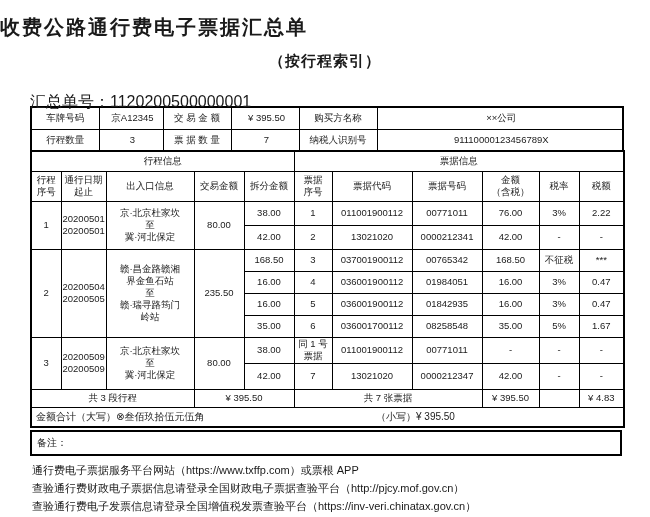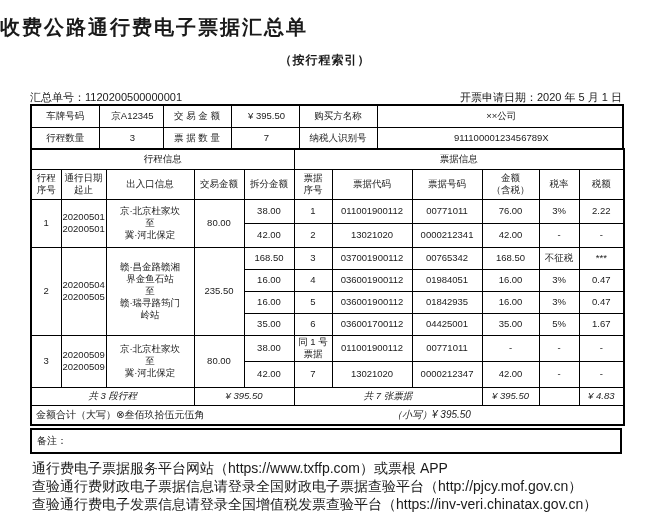--- a/index.html
+++ b/index.html
@@ -1,46 +1,45 @@
 <!DOCTYPE html>
 <html><head>
 <meta charset="utf-8">
 <style>
   * { box-sizing: border-box; }
   body { margin: 0; background: #e8e8e8; font-family: "Liberation Sans", "DejaVu Sans", sans-serif; color: #1a1a1a; }
   .page { width: 650px; height: 517px; background: #ffffff; position: relative; overflow: hidden; }
   .title { text-align: left; font-weight: bold; font-size: 20px; line-height: 24px; padding-top: 15px; letter-spacing: 2px; }
-  .subtitle { text-align: center; font-weight: bold; font-size: 12px; margin-top: 13px; letter-spacing: 1px; }
-  .meta { display: flex; justify-content: space-between; width: 592px; margin: 21px 0 0 30px; font-size: 11px; height: 14px; gap: 48px; }
+  .subtitle { text-align: center; font-weight: bold; font-size: 15px; margin-top: 13px; letter-spacing: 1px; }
+  .meta { display: flex; justify-content: space-between; width: 592px; margin: 21px 0 0 30px; font-size: 16px; height: 14px; gap: 48px; }
   .meta .right { text-align: right; }
   table { border-collapse: collapse; table-layout: fixed; width: 592px; margin-left: 30px; padding-left: 12px; }
   .tbl { border: 2px solid #000; }
   .tbl-detail { margin-top: -2px; }
   td, th { border: 1px solid #000; padding: 0 1px; text-align: center; font-size: 9.5px; font-weight: normal; overflow: hidden; line-height: 1.25; }
   .left { text-align: center; padding-left: 4px; }
   .prelined { white-space: pre-line; }
   .h22 { height: 22px; } .h20 { height: 20px; } .h30 { height: 30px; }
-  .h24 { height: 24px; } .h26 { height: 26px; } .h18 { height: 18px; font-style: italic; }
+  .h24 { height: 24px; } .h26 { height: 26px; } .h18 { height: 18px; }
   .sumcell { padding: 0; }
   .sumflex { display: flex; align-items: flex-start; height: 100%; font-size: 10px; padding-left: 4px; position: relative; }
-  .sum-small { position: absolute; left: 360px; font-style: italic; }
+  .sum-small { position: absolute; left: 344px; }
   .remark { width: 592px; margin: 2px 0 0 30px; border: 2px solid #000; height: 26px; font-size: 10px; padding: 4px 5px; text-align: left; }
-  .footer { margin: 5px 0 0 32px; font-size: 14px; line-height: 18px; }
+  .footer { margin: 5px 0 0 32px; font-size: 11px; line-height: 18px; }
 </style>
 </head>
 <body>
 
 <div class="page">
 
   <div class="title">收费公路通行费电子票据汇总单</div>
   <div class="subtitle">（按行程索引）</div>
 
   <div class="meta">
     <div><span>汇总单号：</span><span>1120200500000001</span></div>
-    <div class="right"><span>开票申请日期：</span><span>2020 年 5 月 1 日</span></div>
   </div>
 
   <table class="tbl">
     <colgroup>
         <col style="width:68px">
         <col style="width:64px">
         <col style="width:68px">
         <col style="width:68px">
         <col style="width:78px">
         <col style="width:246px">
@@ -161,21 +160,21 @@
       <td>036001900112</td>
       <td>01842935</td>
       <td>16.00</td>
       <td>3%</td>
       <td>0.47</td>
     </tr>
     <tr class="h22">
       <td>35.00</td>
       <td class="prelined">6</td>
       <td>036001700112</td>
-      <td>04425001</td>
+      <td>08258548</td>
       <td>35.00</td>
       <td>5%</td>
       <td>1.67</td>
     </tr>
 
     <tr class="h26">
       <td rowspan="2">3</td>
       <td rowspan="2" class="prelined">20200509
 20200509</td>
       <td rowspan="2" class="prelined">京·北京杜家坎

